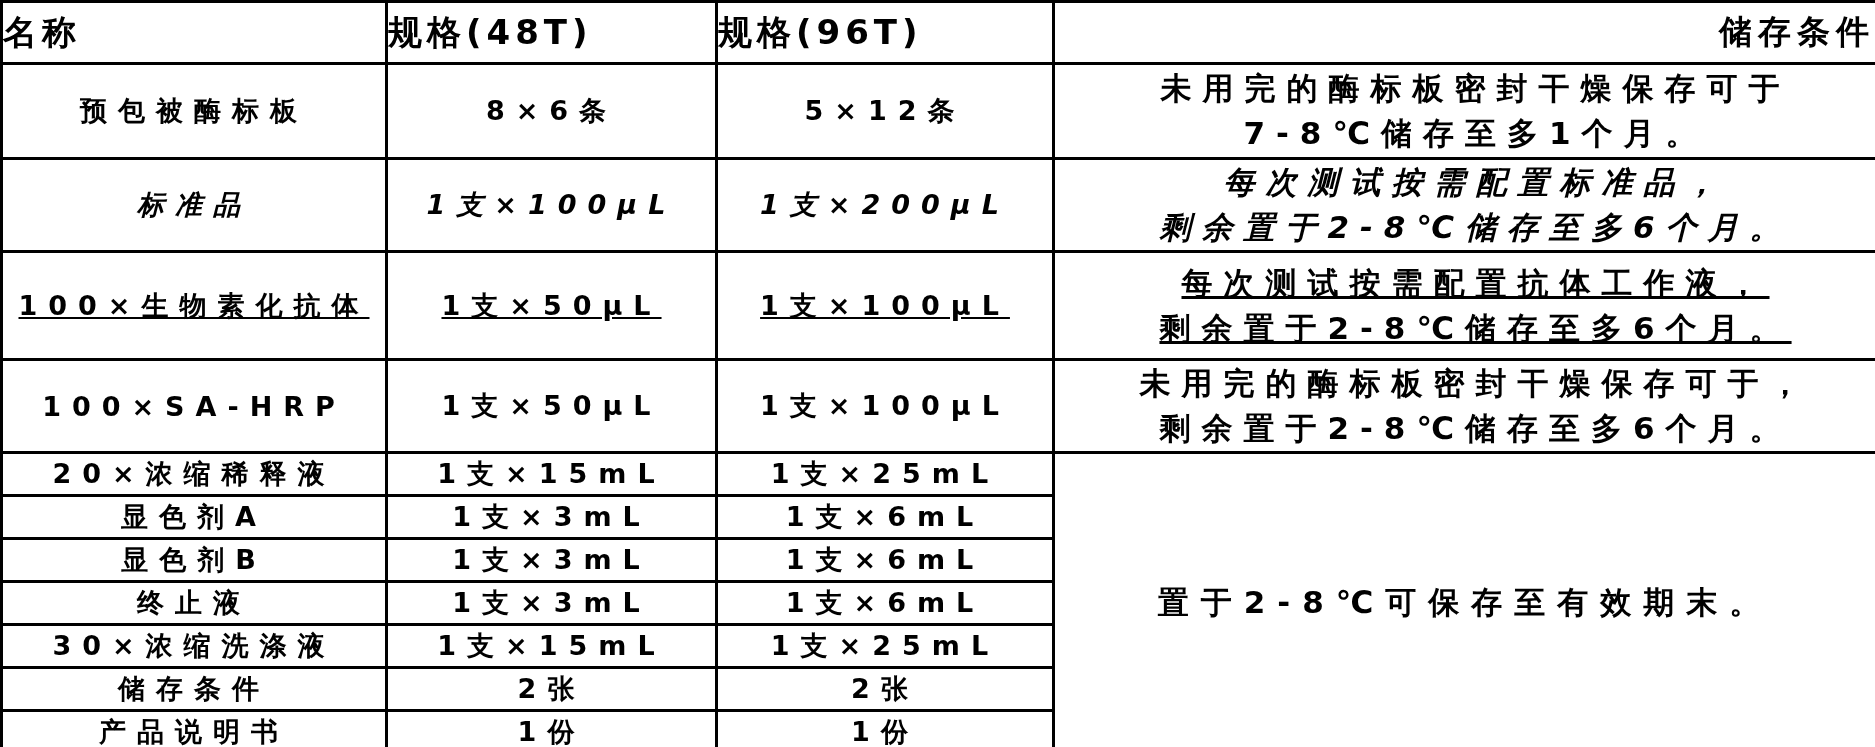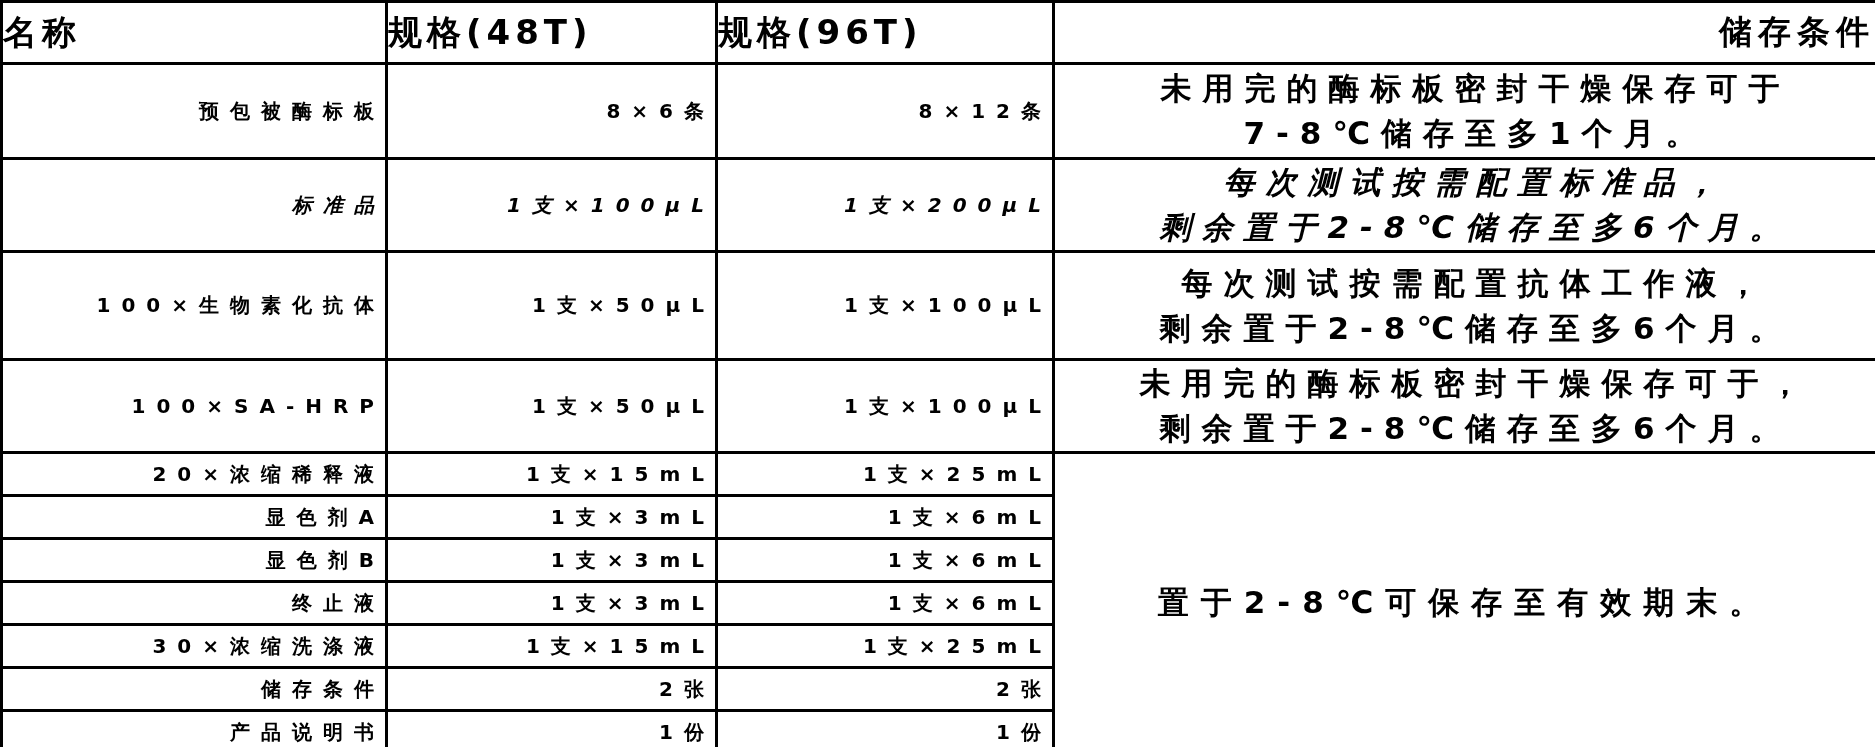--- a/index.html
+++ b/index.html
@@ -30,42 +30,42 @@
   }
   
   col.c-name   { width: 385px; }
   col.c-spec48 { width: 330px; }
   col.c-spec96 { width: 337px; }
   col.c-store  { width: 823px; }
   
   tr.rh  { height: 62px;  }
   tr.r0  { height: 95px;  }
   tr.r1  { height: 91px; font-style: italic;  }
-  tr.r2  { height: 108px; }
+  tr.r2  { height: 108px; text-decoration: underline; }
   tr.r3  { height: 90px;  }
   tr.rt  { height: 43px;  }
   
   th.hl {
     text-align: left;
     padding-left: 18px;
     font-size: 34px;
     letter-spacing: 5px;
     white-space: nowrap;
   }
   th.hc {
     text-align: right;
     font-size: 33px;
     letter-spacing: 6px;
     white-space: nowrap;
   }
   
   td.name, td.spec {
-    text-align: right;
+    text-align: center;
     padding-left: 16px;
-    font-size: 20px;
+    font-size: 27px;
     letter-spacing: 11px;
     white-space: nowrap;
   }
   td.store {
     text-align: center;
     font-size: 31px;
     letter-spacing: 11px;
   }
   td.store .line {
     line-height: 45px;
@@ -94,21 +94,21 @@
       <tr class="rh">
     <th class="hl">名称</th>
     <th class="hl">规格(48T)</th>
     <th class="hl">规格(96T)</th>
     <th class="hc">储存条件</th>
   </tr>
 
   <tr class="r0">
     <td class="name">预包被酶标板</td>
     <td class="spec">8×6条</td>
-    <td class="spec">8×12条</td>
+    <td class="spec">5×12条</td>
     <td class="store">
       <div class="line">未用完的酶标板密封干燥保存可于</div>
       <div class="line">7-8℃储存至多1个月。</div>
     </td>
   </tr>
 
   <tr class="r1">
     <td class="name">标准品</td>
     <td class="spec">1支×100μL</td>
     <td class="spec">1支×200μL</td>

